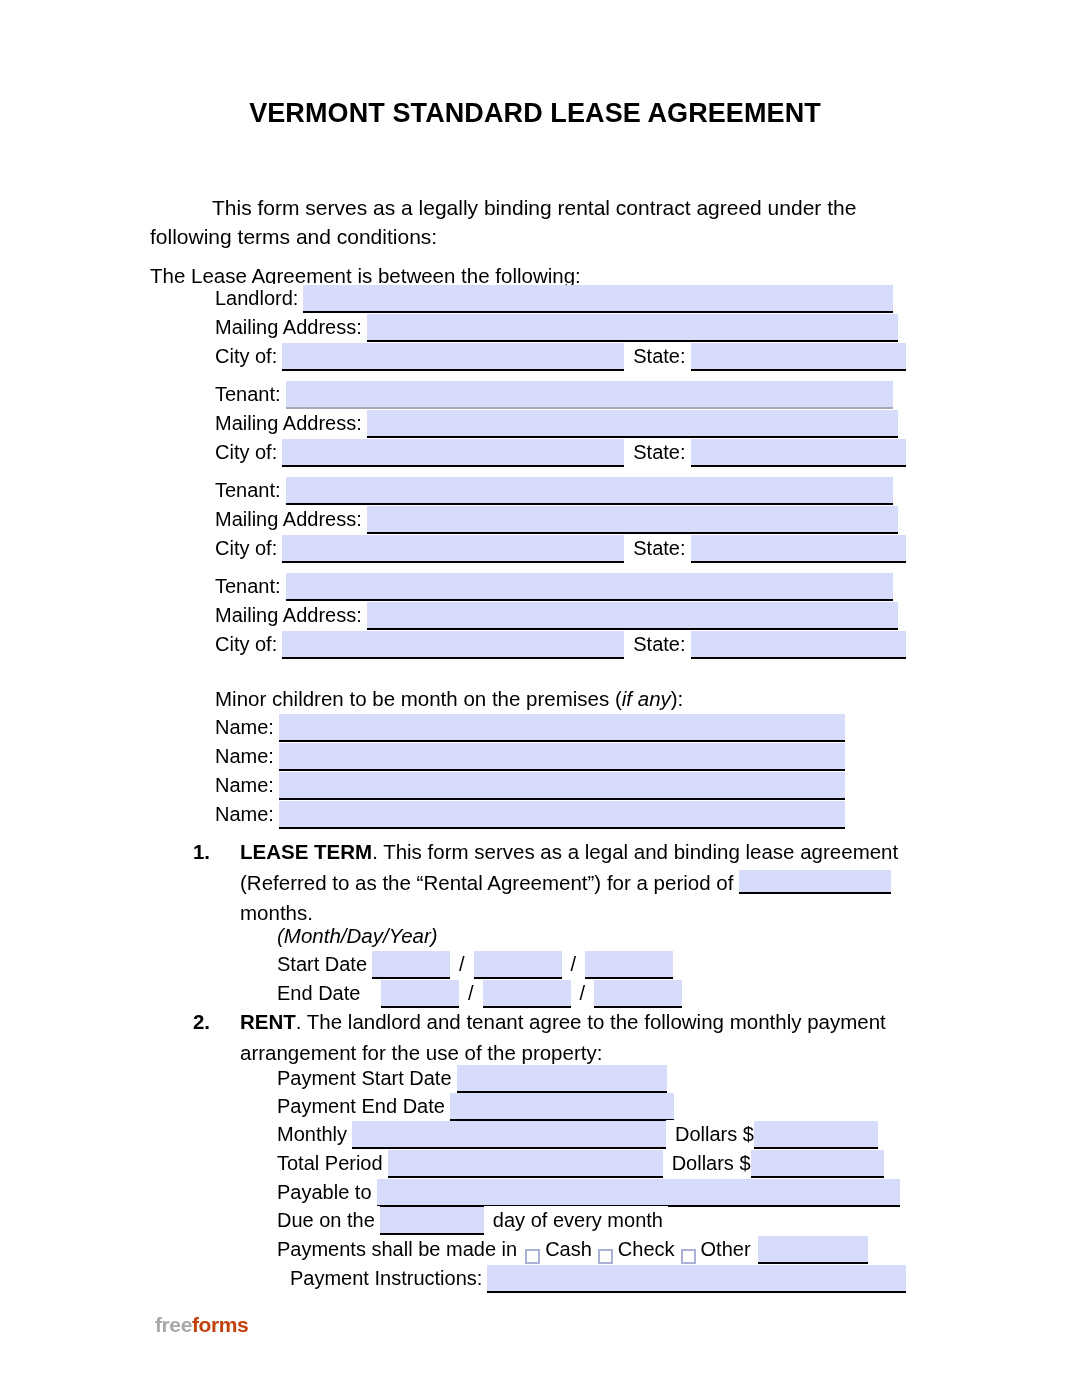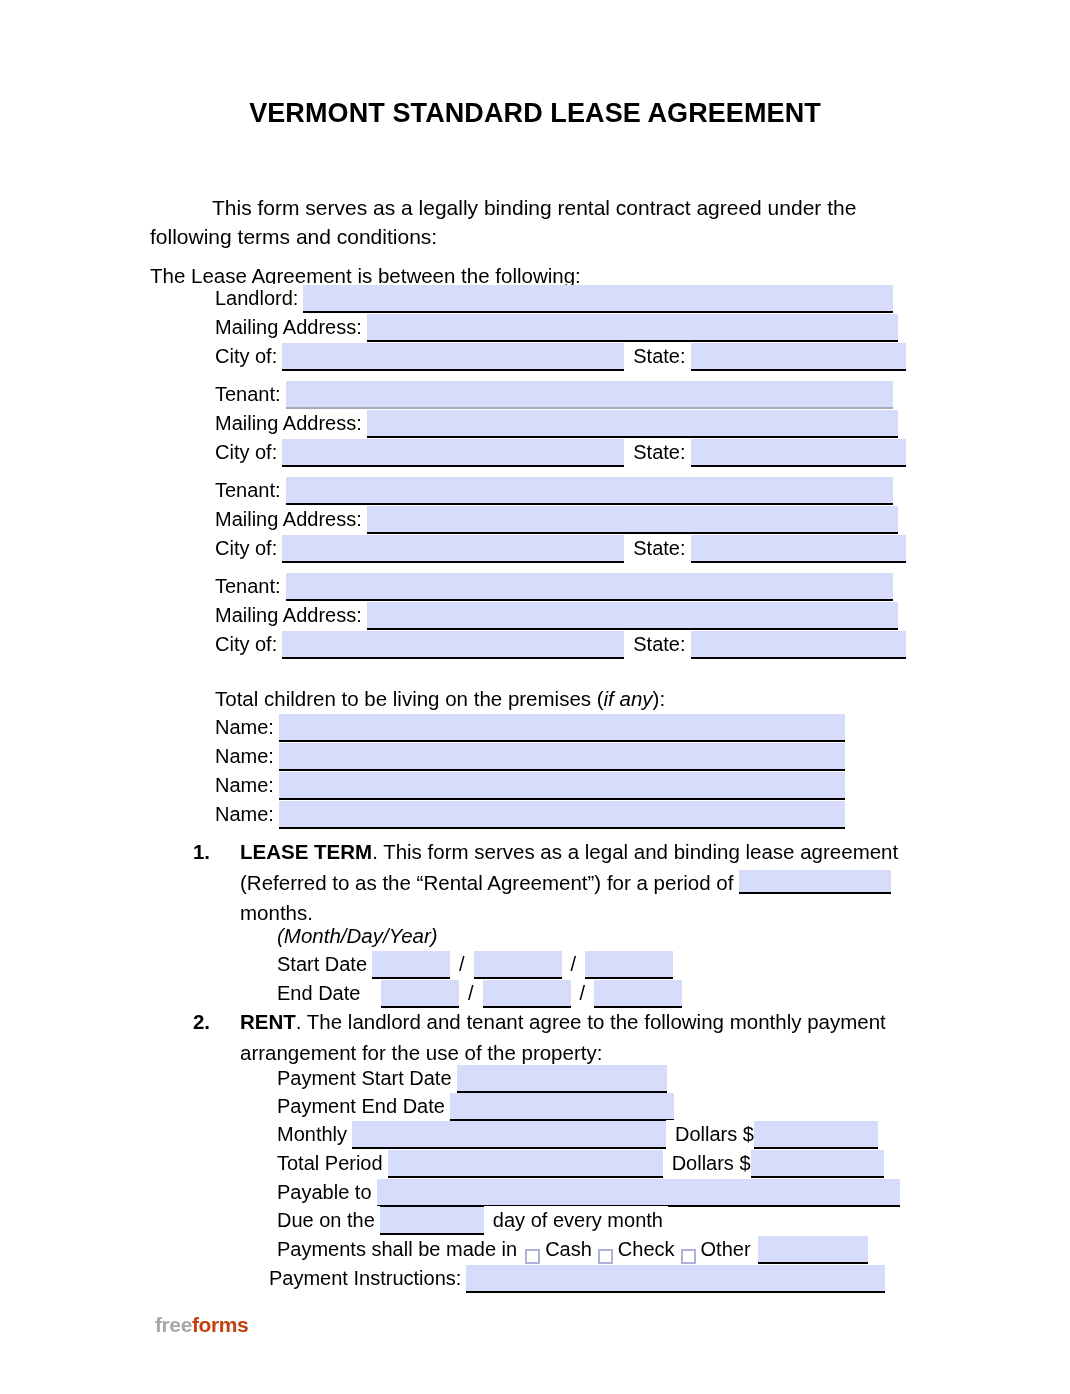--- a/index.html
+++ b/index.html
@@ -226,21 +226,21 @@
   </div>
 
   <div class="row" style="top:630px; left:215px;">
     <span class="lbl">City of:</span>
     <span class="blank" style="width:342px;"></span>
     <span class="lbl" style="padding-left:9px;">State:</span>
     <span class="blank" style="width:215px;"></span>
   </div>
 
   <div style="position:absolute; top:684px; left:215px; font-size:20.5px; line-height:29px; white-space:nowrap;">
-    <span>Total children to be living on the premises (</span><i>if any</i><span>):</span>
+    <span>Minor children to be month on the premises (</span><i>if any</i><span>):</span>
   </div>
 
   <div class="row" style="top:713px; left:215px;">
     <span class="lbl">Name:</span>
     <span class="blank" style="width:566px;"></span>
   </div>
   <div class="row" style="top:742px; left:215px;">
     <span class="lbl">Name:</span>
     <span class="blank" style="width:566px;"></span>
   </div>
@@ -329,21 +329,21 @@
     <span class="lbl">Payments shall be made in</span>
     <span class="cbox"></span>
     <span class="lbl" style="padding-right:3px;">Cash</span>
     <span class="cbox"></span>
     <span class="lbl" style="padding-right:3px;">Check</span>
     <span class="cbox"></span>
     <span class="lbl" style="padding-right:7px;">Other</span>
     <span class="blank" style="width:110px;"></span>
   </div>
 
-  <div class="row" style="top:1264px; left:269px;">
+  <div class="row" style="top:1264px; left:290px;">
     <span class="lbl">Payment Instructions:</span>
     <span class="blank" style="width:419px;"></span>
   </div>
 
   <div class="footer-logo">
     <span class="free">free</span><span class="forms">forms</span>
   </div>
 
 </div>
 

